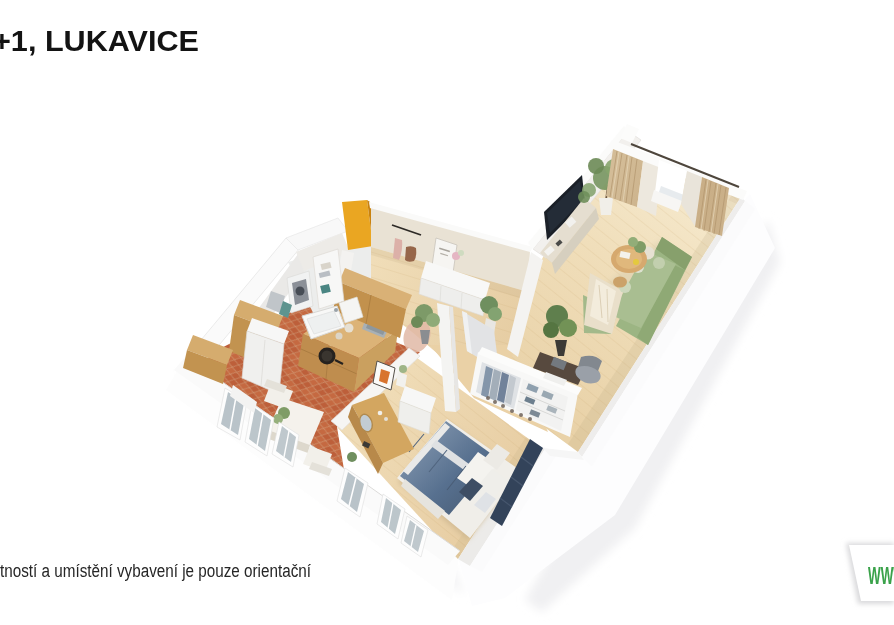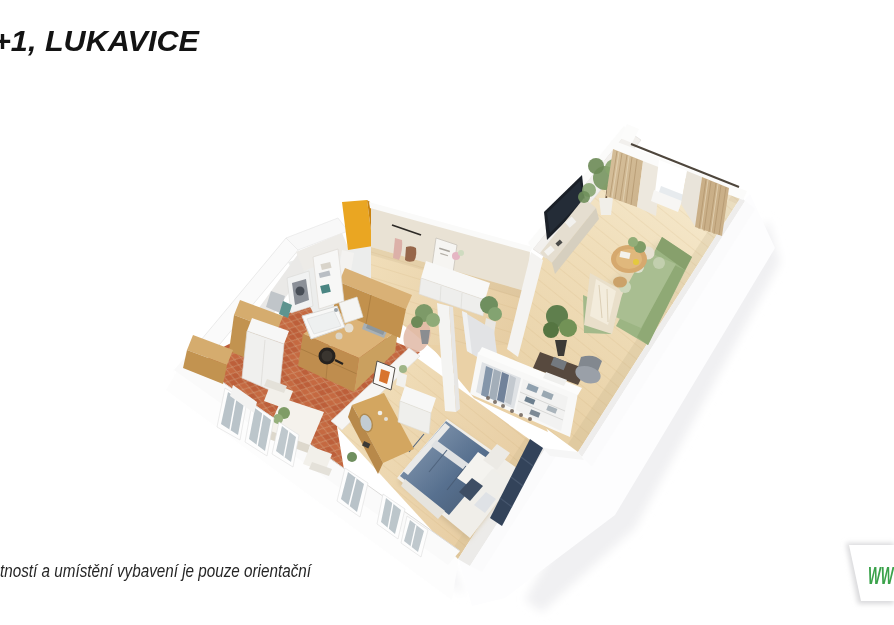--- a/index.html
+++ b/index.html
@@ -1,16 +1,16 @@
 <!DOCTYPE html>
 <html><head>
 <meta charset="utf-8">
 <style>
   html,body{margin:0;padding:0;background:#ffffff;width:894px;height:625px;overflow:hidden;}
-  .wrap{position:relative;width:738px;height:625px;font-family:"Liberation Sans", sans-serif;font-style:italic;}
+  .wrap{position:relative;width:738px;height:625px;font-family:"Liberation Sans", sans-serif;}
   svg{position:absolute;left:0;top:0;}
 </style>
 </head>
 <body>
 <div class="wrap">
 <svg width="894" height="625" viewBox="0 0 894 625">
 <defs>
   <linearGradient id="woodLR" x1="560" y1="420" x2="720" y2="170" gradientUnits="userSpaceOnUse">
     <stop offset="0" stop-color="#e9d2a8"></stop>
           <stop offset="0.55" stop-color="#f0deba"></stop>

